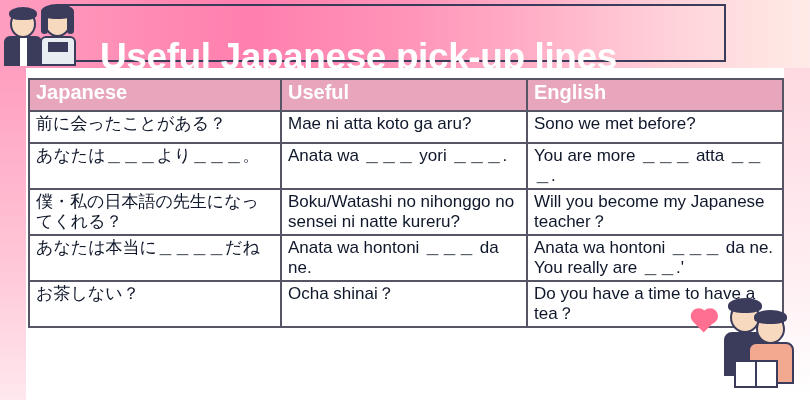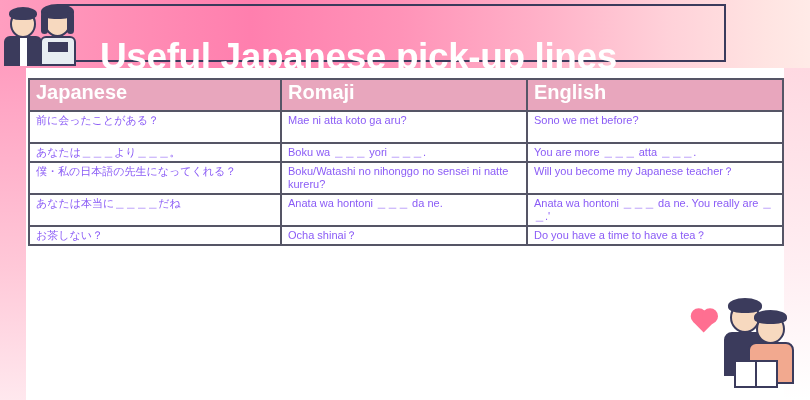--- a/index.html
+++ b/index.html
@@ -132,23 +132,23 @@
   table.lines {
     border-collapse: collapse;
     table-layout: fixed;
     width: 754px;
     border: 2px solid #555566;
   }
   table.lines th, table.lines td {
     border: 2px solid #555566;
     padding: 2px 6px;
     vertical-align: top;
-    font-size: 11px;
+    font-size: 17px;
     line-height: 1.18;
-    color: #8b5cf6;
+    color: #0f172a;
   }
   table.lines thead th {
     background: #e8a6bd;
     color: #ffffff;
     font-size: 20px;
     font-weight: bold;
     text-align: left;
     height: 28px;
     padding-top: 1px;
     padding-bottom: 1px;
@@ -192,33 +192,33 @@
   <div class="table-wrap">
     <table class="lines">
       <colgroup>
         <col class="c-jp">
           <col class="c-ro">
           <col class="c-en">
       </colgroup>
       <thead>
         <tr>
           <th>Japanese</th>
-          <th>Romaji</th>
+          <th>Useful</th>
           <th>English</th>
         </tr>
       </thead>
       <tbody>
         <tr class="row-h-1">
           <td class="jp">前に会ったことがある？</td>
           <td>Mae ni atta koto ga aru?</td>
           <td>Sono we met before?</td>
         </tr>
         <tr>
           <td class="jp">あなたは＿＿＿より＿＿＿。</td>
-          <td>Boku wa ＿＿＿ yori ＿＿＿.</td>
+          <td>Anata wa ＿＿＿ yori ＿＿＿.</td>
           <td>You are more ＿＿＿ atta ＿＿＿.</td>
         </tr>
         <tr>
           <td class="jp">僕・私の日本語の先生になってくれる？</td>
           <td>Boku/Watashi no nihonggo no sensei ni natte kureru?</td>
           <td>Will you become my Japanese teacher？</td>
         </tr>
         <tr>
           <td class="jp">あなたは本当に＿＿＿＿だね</td>
           <td>Anata wa hontoni ＿＿＿ da ne.</td>

